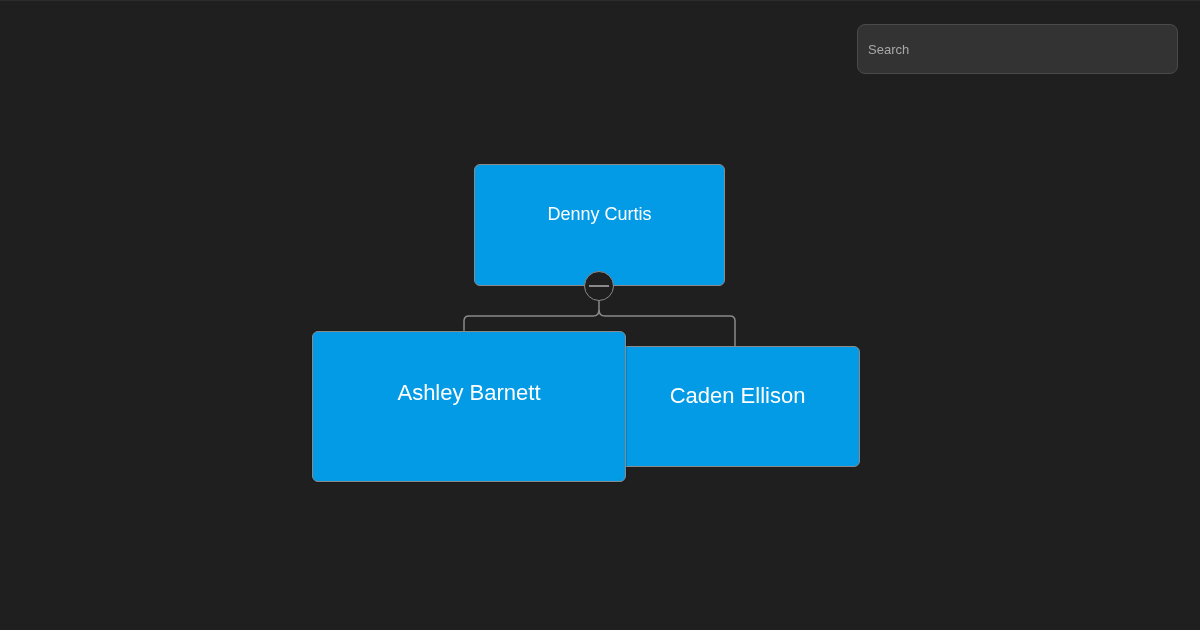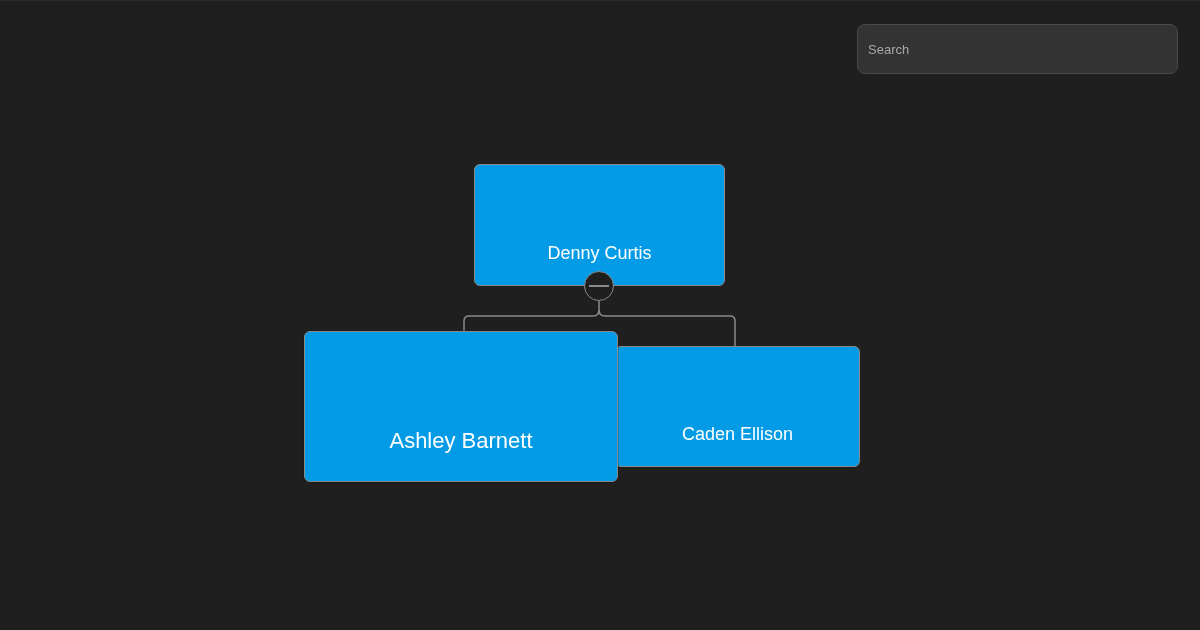--- a/index.html
+++ b/index.html
@@ -54,60 +54,60 @@
       pointer-events: none;
     }
     .node {
       position: absolute;
       box-sizing: border-box;
       background: #039be5;
       border: 1px solid #8a8a8a;
       border-radius: 6px;
       color: #ffffff;
       display: flex;
-      align-items: flex-end;
+      align-items: center;
       justify-content: center;
       cursor: pointer;
     }
     .node .name {
       text-align: center;
       white-space: nowrap;
     }
     .node-root {
       left: 474px;
       top: 163px;
       width: 251px;
       height: 122px;
       z-index: 2;
     }
     .node-root .name {
       font-size: 18px;
       padding-bottom: 21px;
     }
     .node-ashley {
-      left: 304px;
+      left: 312px;
       top: 330px;
       width: 314px;
       height: 151px;
       z-index: 3;
       box-shadow: 0 0 0 1px rgba(0,0,0,0.15);
     }
     .node-ashley .name {
       font-size: 22px;
       padding-bottom: 27px;
     }
     .node-caden {
       left: 615px;
       top: 345px;
       width: 245px;
       height: 121px;
       z-index: 2;
     }
     .node-caden .name {
-      font-size: 18px;
+      font-size: 22px;
       padding-bottom: 21px;
     }
     .collapse-toggle {
       position: absolute;
       left: 584px;
       top: 270px;
       width: 30px;
       height: 30px;
       box-sizing: border-box;
       border-radius: 50%;

